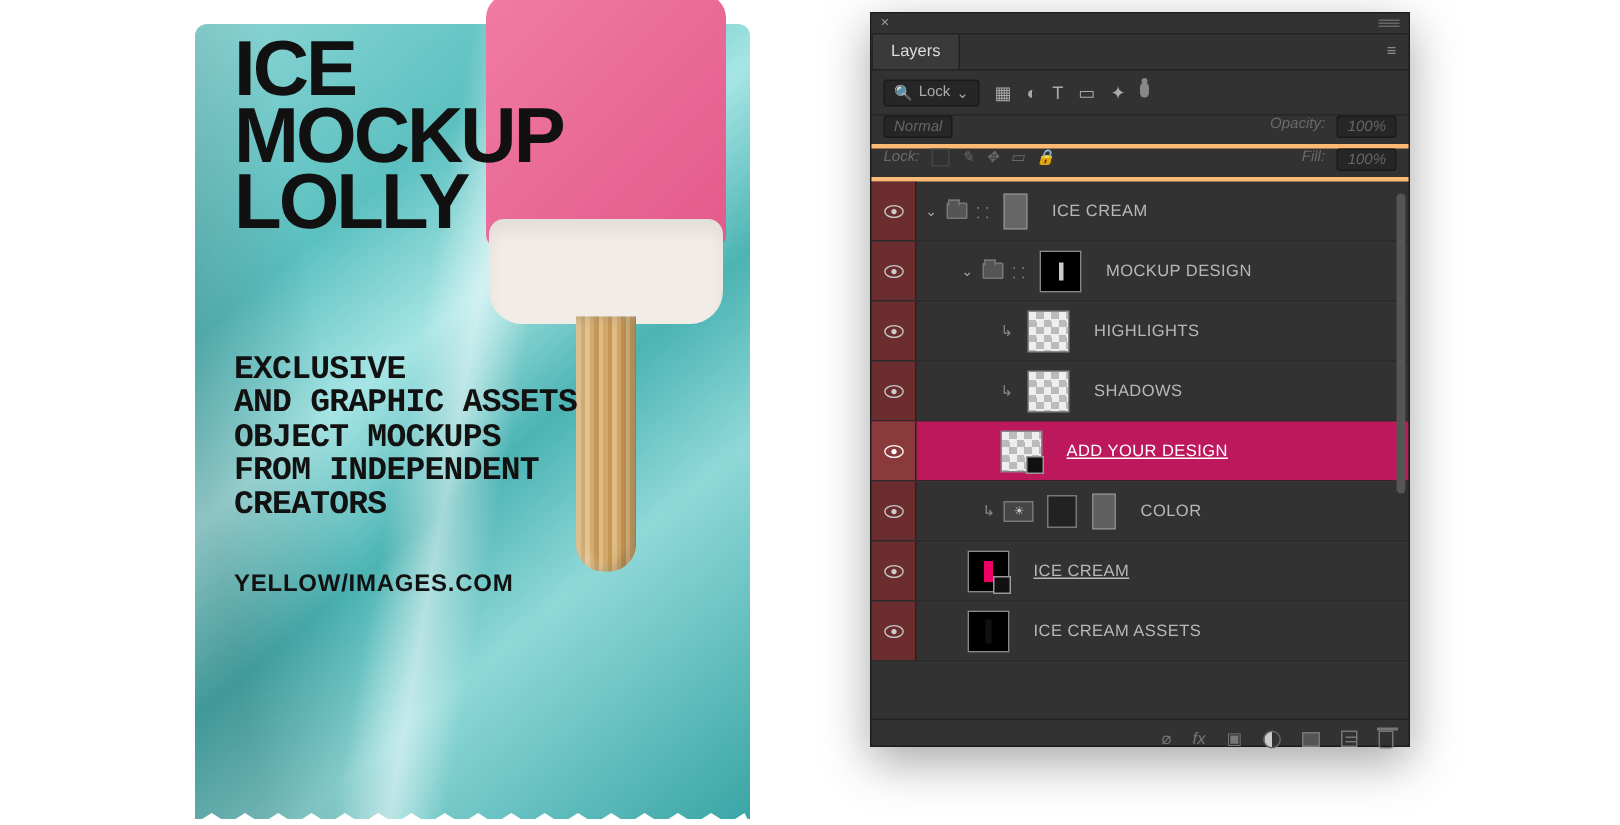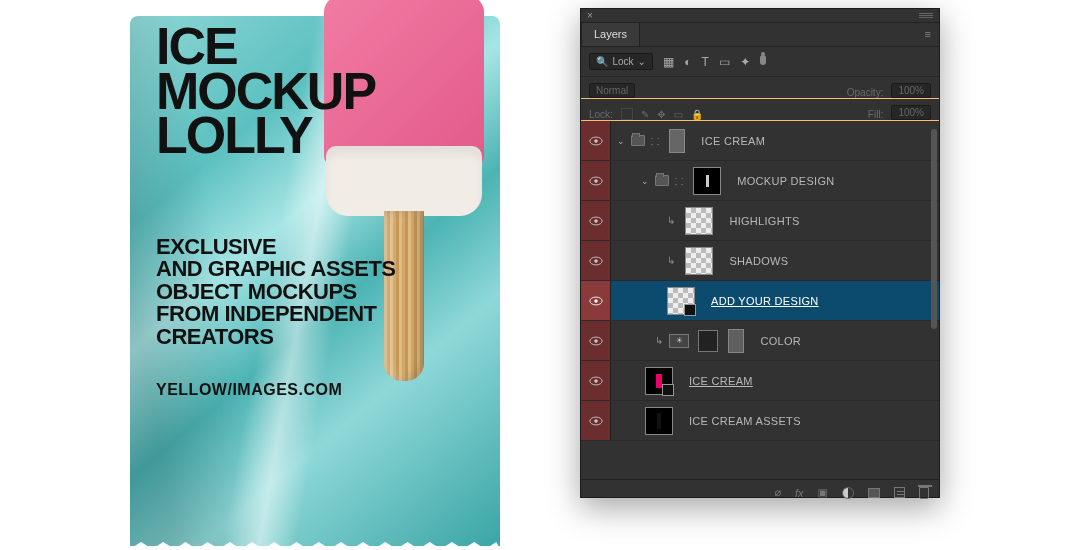--- a/index.html
+++ b/index.html
@@ -60,21 +60,21 @@
   }
   .head {
     position:absolute; left:26px; top:8px;
     font-weight:900; letter-spacing:-2px;
     color:#111; line-height:.86; font-size:52px;
     font-family: Impact, "Arial Black", sans-serif;
   }
   .sub {
     position:absolute; left:26px; top:220px;
     font-weight:900; color:#111;
-    font-family: Liberation Sans, sans-serif;
+    font-family: Liberation Mono, monospace;
     font-size:22px; line-height:1.02; letter-spacing:-.5px;
   }
   .url {
     position:absolute; left:26px; top:365px;
     font-family: Impact, "Arial Black", sans-serif;
     font-weight:900; font-size:16px; letter-spacing:.5px;
     color:#111;
   }
 
   
@@ -107,33 +107,33 @@
   .kind {
     display:flex; align-items:center; gap:4px;
     background:#262626; border:1px solid #1a1a1a;
     padding:2px 6px; border-radius:2px; color:#aaa; font-size:10px;
   }
   .icons-row { display:flex; gap:10px; color:#aaa; font-size:12px;}
   .icons-row span{display:inline-block;}
   .pill {width:6px;height:10px;background:#888;border-radius:3px;position:relative;}
   .pill::after{content:"";position:absolute;top:-3px;left:1px;width:4px;height:4px;border-radius:50%;background:#888;}
   .opts-row, .lock-row {
-    height:22px; display:flex; align-items:flex-end; gap:8px; padding:0 8px;
-    color:#6a6a6a; font-size:10px; border-bottom:1px solid #fdba74;
+    height:22px; display:flex; align-items:flex-start; gap:8px; padding:0 8px;
+    color:#6a6a6a; font-size:10px; border-bottom:3px solid #fdba74;font-style:italic;
   }
   .opts-row .sel,.lock-row .sel{background:#262626;border:1px solid #1a1a1a;padding:1px 6px;border-radius:2px;color:#666;}
   .mini-ic{width:12px;height:12px;border:1px solid #555;display:inline-block;}
   .lock-row .mini-ic{border-color:#444;}
 
   .layers { height:358px; overflow:hidden; position:relative;}
   .row {
     display:flex; align-items:center; height:40px;
     border-bottom:1px solid #2a2a2a;
   }
-  .row.selected { background:#0c4a6e; color:#fff;}
+  .row.selected { background:#be185d; color:#fff;}
   .eye {
     width:30px; height:100%; display:flex; align-items:center; justify-content:center;
     background:#6b2d2d; color:#ccc; font-size:12px; border-right:1px solid #222;
   }
   .eye svg{width:14px;height:10px;}
   .indent { display:flex; align-items:center; gap:6px; padding-left:6px;}
   .arrow { color:#aaa; font-size:9px; width:8px;}
   .folder-ic{width:14px;height:11px;background:#555;border:1px solid #777;border-radius:1px;position:relative;}
   .folder-ic::before{content:"";position:absolute;top:-3px;left:0;width:6px;height:3px;background:#555;border:1px solid #777;border-bottom:none;}
   .link-ic{color:#888;font-size:10px;}

